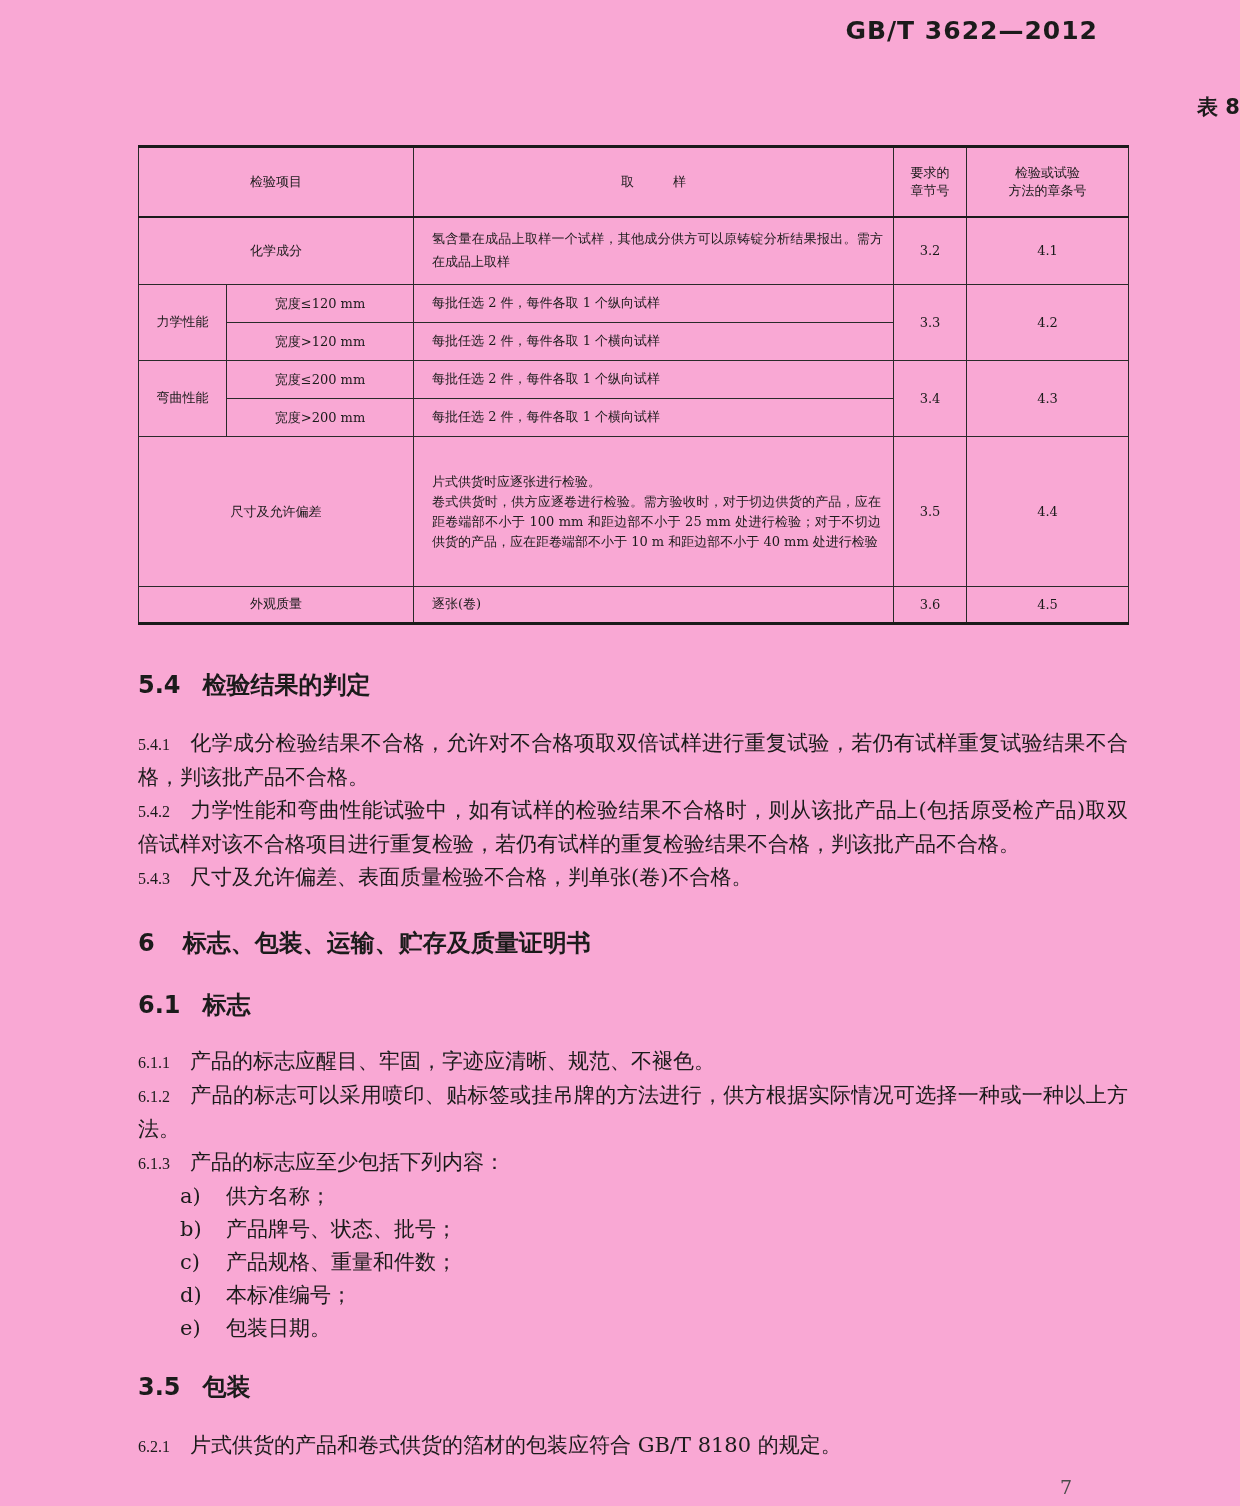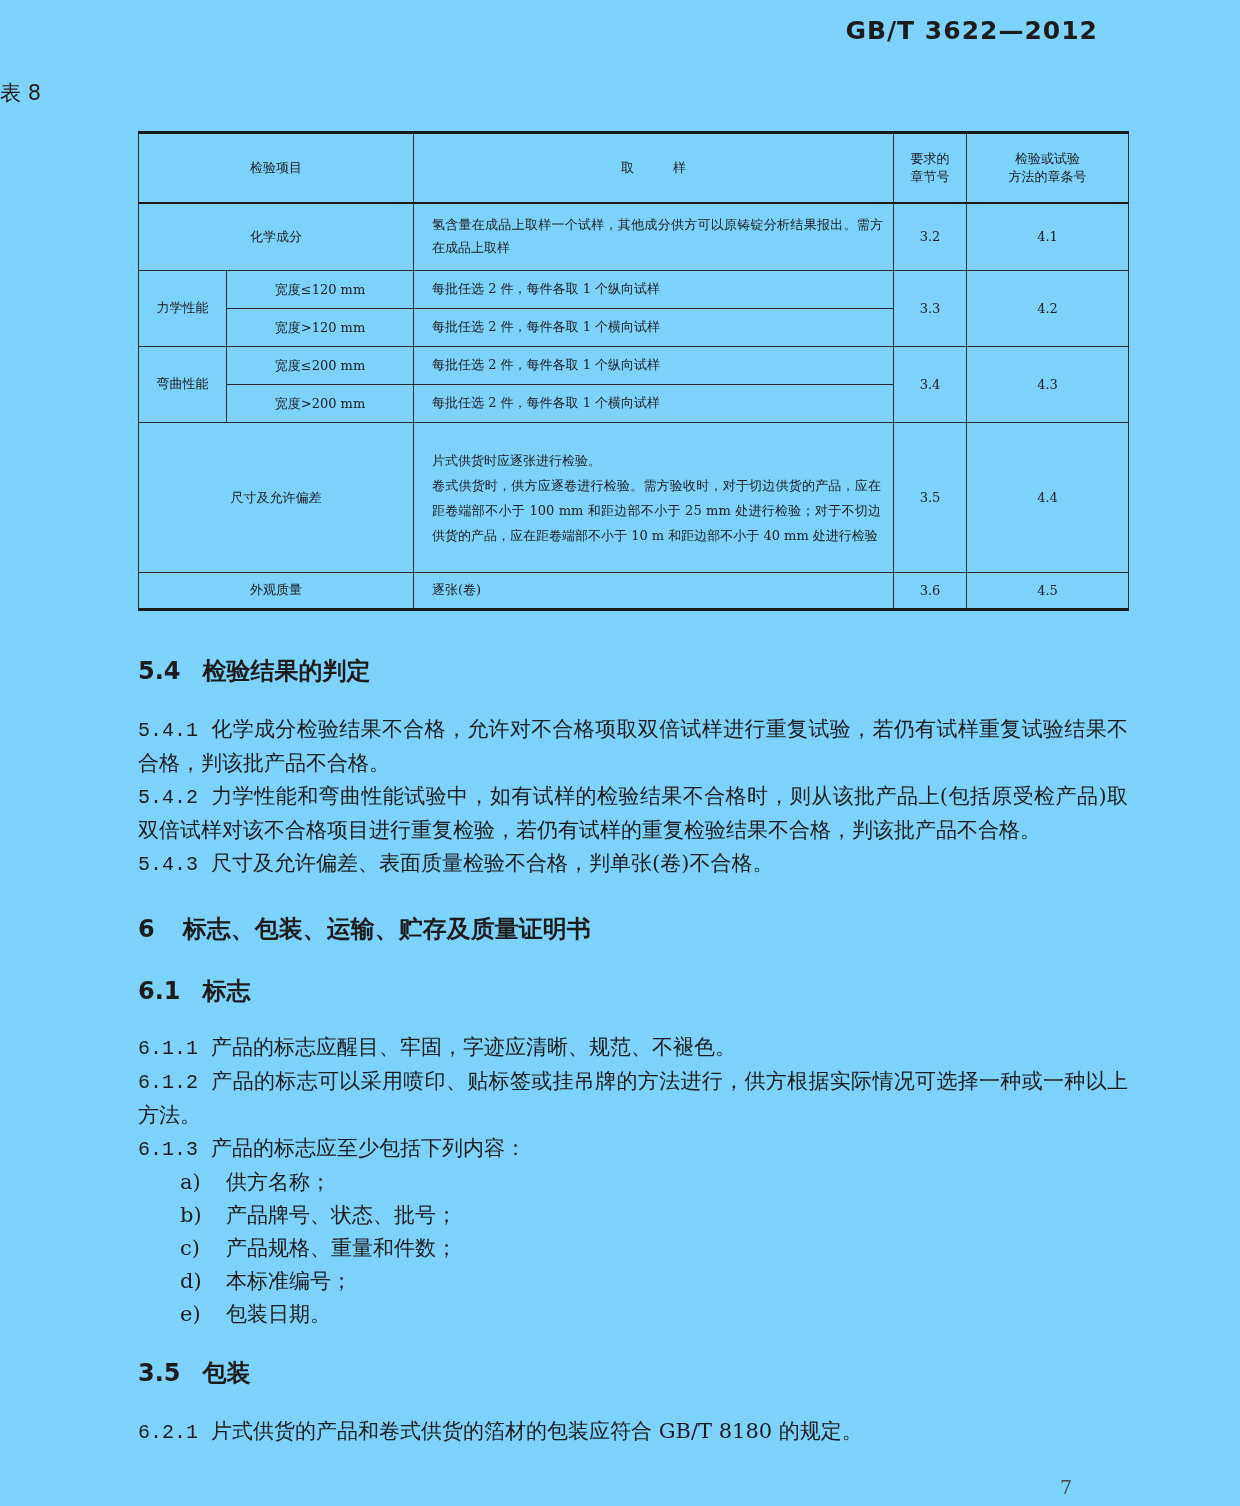--- a/index.html
+++ b/index.html
@@ -2,38 +2,38 @@
 <html lang="zh"><head>
 <meta charset="utf-8">
 <style>
   * { box-sizing: border-box; margin: 0; padding: 0; }
   html, body { background: #e8e8e8; }
   .page {
     position: relative;
     width: 1240px;
     height: 1506px;
     margin: 0 auto;
-    background: #7dd3fc;
+    background: #f9a8d4;
     color: #1b1b1b;
     font-family: "DejaVu Serif", "Liberation Serif", serif;
     overflow: hidden;
   }
   .doc-header {
     padding: 16px 142px 0 0;
     text-align: right;
     font-family: "DejaVu Sans", "Liberation Sans", sans-serif;
     font-weight: bold;
     font-size: 25px;
     letter-spacing: 1px;
   }
   .table-caption {
-    margin-top: 34px;
-    text-align: left;
+    margin-top: 48px;
+    text-align: right;
     font-family: "DejaVu Sans", "Liberation Sans", sans-serif;
-    font-weight: normal;
+    font-weight: bold;
     font-size: 21px;
   }
   table.spec-table {
     margin: 24px 0 0 138px;
     width: 990px;
     border-collapse: collapse;
     table-layout: fixed;
     border-top: 3px solid #1b1b1b;
     border-bottom: 3px solid #1b1b1b;
     font-size: 13px;
@@ -46,21 +46,21 @@
   table.spec-table thead th {
     height: 70px;
     text-align: center;
     border-bottom: 2.5px solid #1b1b1b;
   }
   .prewrap { white-space: pre-line; }
   .c-item   { text-align: center; margin-left: 8px; }
   .c-group  { text-align: center; line-height: 1.9; }
   .c-cond   { text-align: center; border-radius: 17px; }
   .c-samp   { text-align: left; padding: 6px 10px 6px 18px; line-height: 1.75; text-align: justify; }
-  .c-samp-long { text-align: left; padding: 8px 12px 8px 18px; line-height: 25px; white-space: pre-line; text-align: justify; }
+  .c-samp-long { text-align: left; padding: 8px 12px 8px 18px; line-height: 20px; white-space: pre-line; text-align: justify; }
   .c-num    { text-align: center; }
   .rh-chem td { height: 68px; }
   .rh-sub  td { height: 38px; }
   .rh-dims td { height: 150px; }
   .rh-app  td { height: 36px; }
   .content {
     margin: 0 112px 0 138px;
     font-size: 21px;
   }
   .h1, .h2 {
@@ -68,23 +68,23 @@
     font-weight: bold;
     font-size: 24px;
   }
   .h-num { display: inline-block; margin-right: 28px; }
   .h2 .h-num { margin-right: 22px; }
   .para {
     line-height: 33px;
     text-align: justify;
   }
   .c-numlbl {
-    font-family: Liberation Mono, monospace;
-    font-size: 20px;
-    margin-right: 13px;
+    font-family: Liberation Serif, serif;
+    font-size: 16px;
+    margin-right: 20px;
   }
   .mt-head1 { margin-top: 44px; }
   .mt-para1 { margin-top: 26px; }
   .mt-sec6  { margin-top: 32px; }
   .mt-sec61 { margin-top: 30px; }
   .mt-c611  { margin-top: 24px; }
   .mt-sec62 { margin-top: 26px; }
   .mt-c621  { margin-top: 26px; }
   .list { list-style: none; }
   .list-item { line-height: 33px; padding-left: 42px; }

